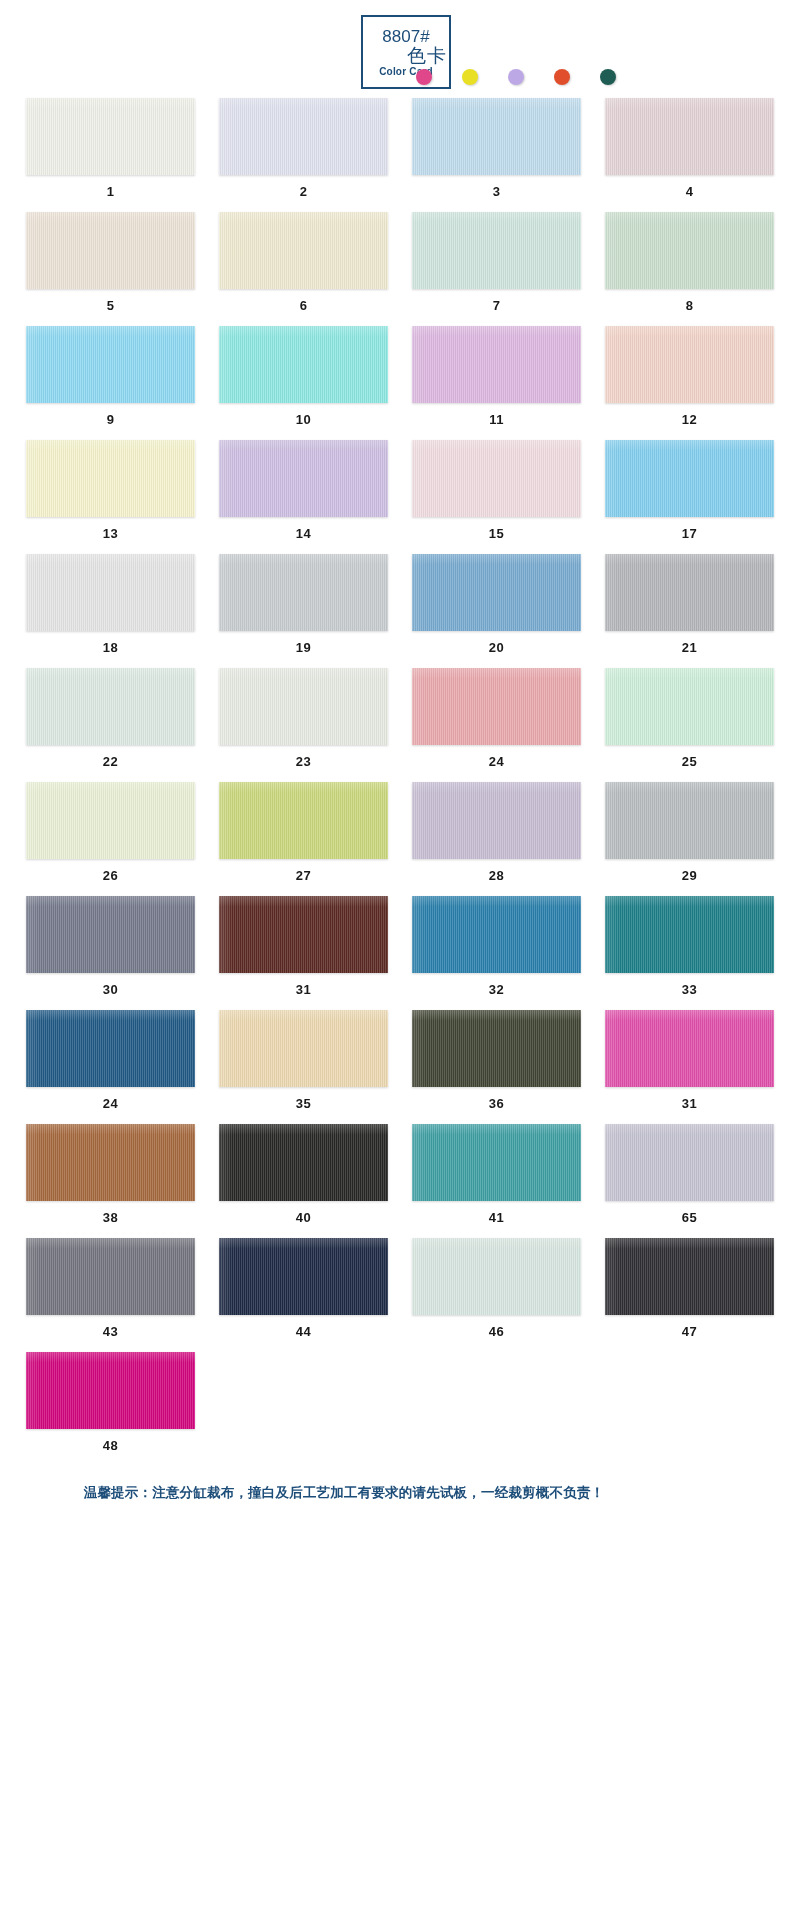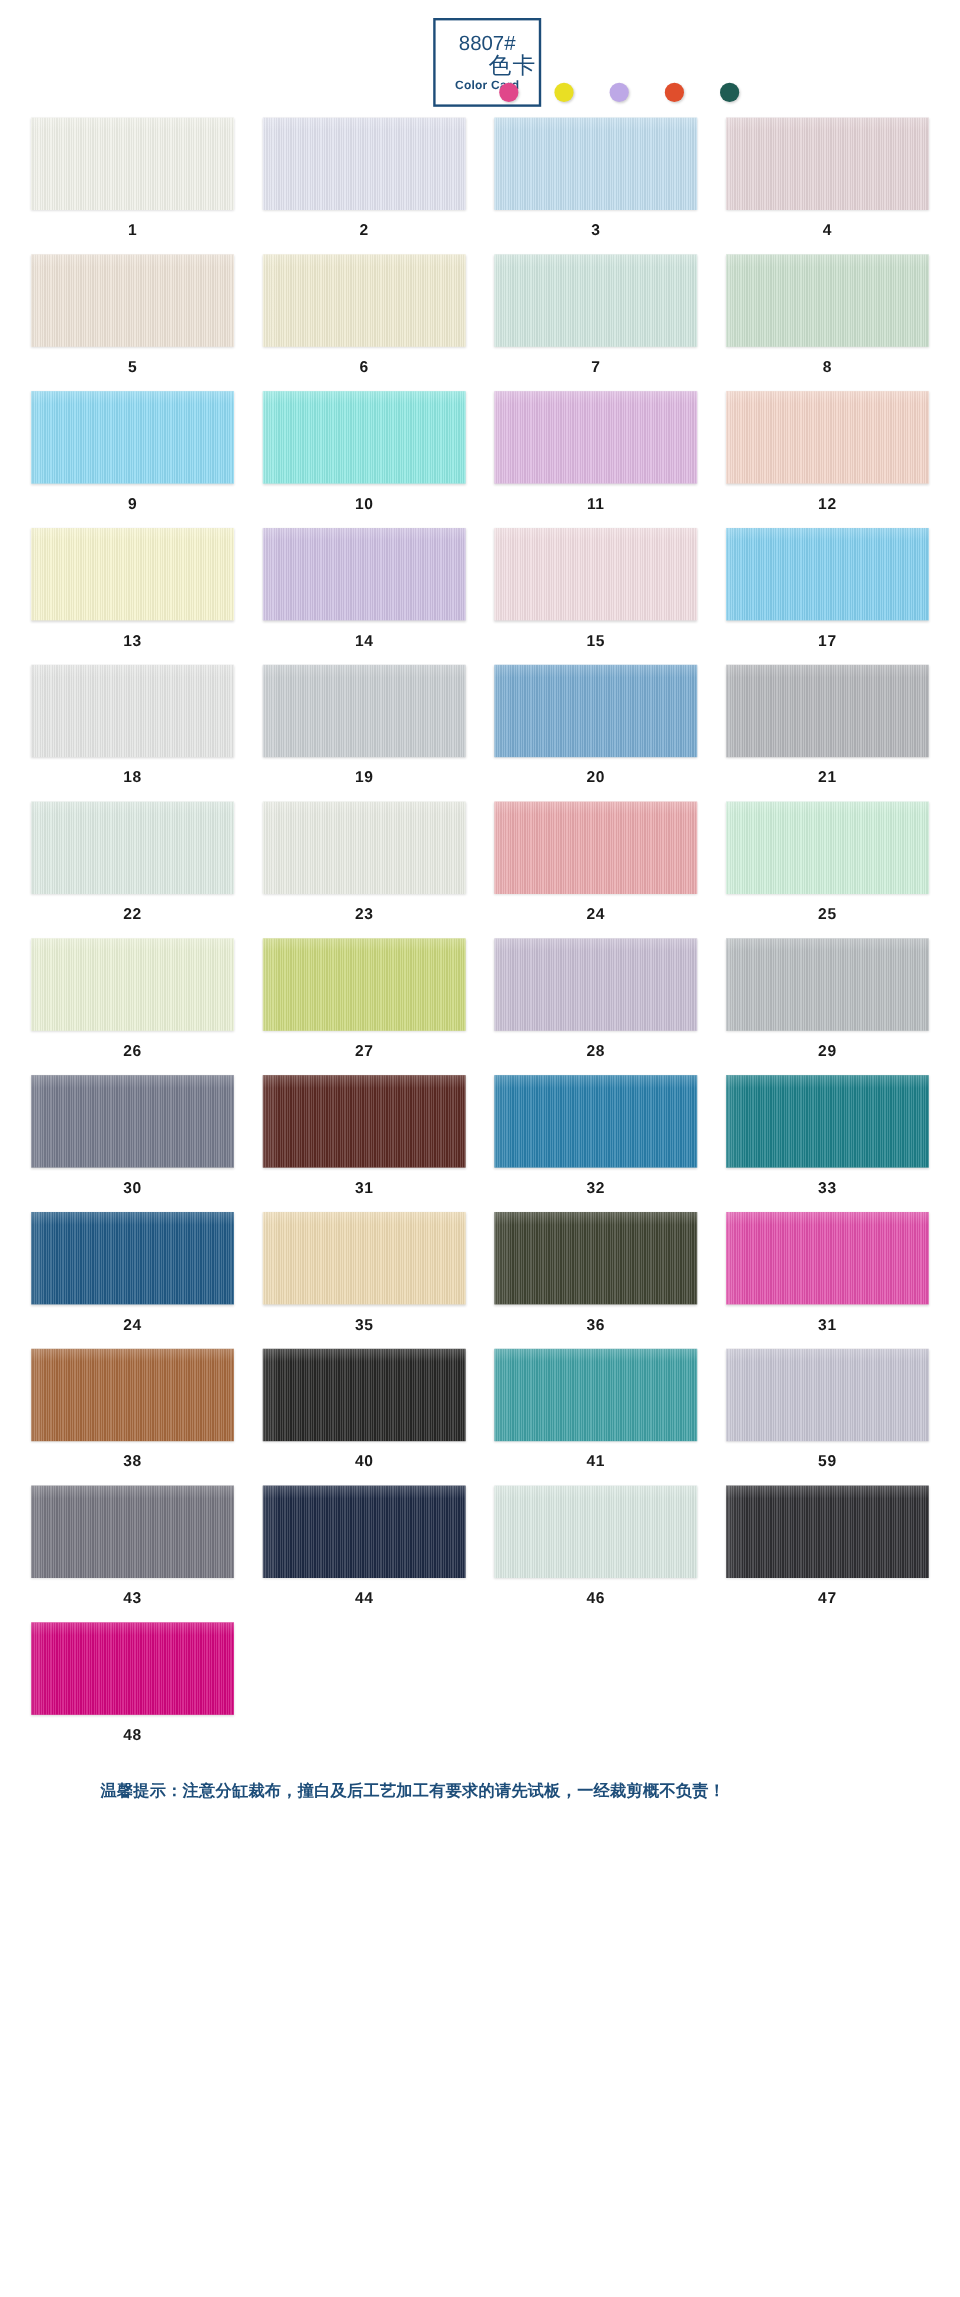--- a/index.html
+++ b/index.html
@@ -316,21 +316,21 @@
     <div class="cell">
       <div class="swatch" style="background: rgb(39, 39, 38);"></div>
       <div class="num">40</div>
     </div>
     <div class="cell">
       <div class="swatch" style="background: rgb(64, 160, 164);"></div>
       <div class="num">41</div>
     </div>
     <div class="cell">
       <div class="swatch" style="background: rgb(197, 196, 210);"></div>
-      <div class="num">59</div>
+      <div class="num">65</div>
     </div>
     <div class="cell">
       <div class="swatch" style="background: rgb(117, 117, 127);"></div>
       <div class="num">43</div>
     </div>
     <div class="cell">
       <div class="swatch" style="background: rgb(30, 42, 68);"></div>
       <div class="num">44</div>
     </div>
     <div class="cell">

